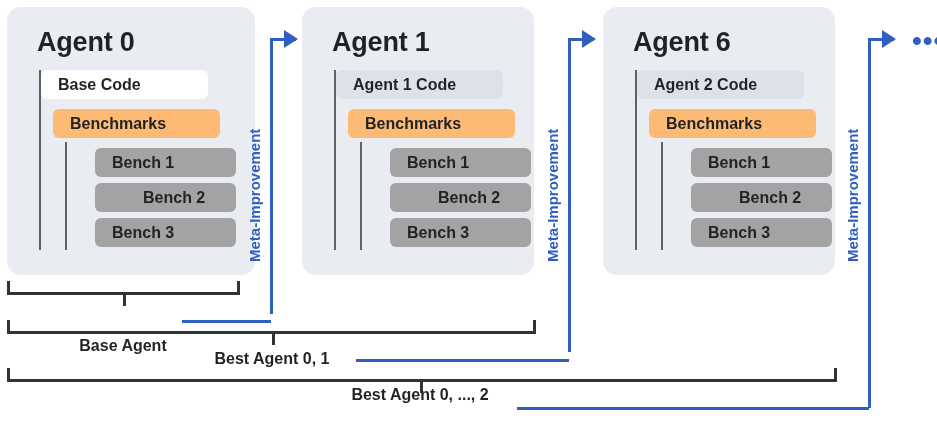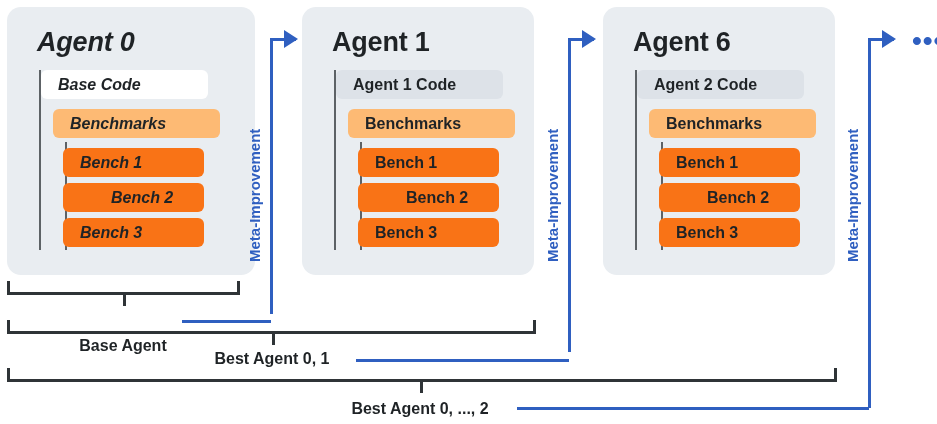--- a/index.html
+++ b/index.html
@@ -48,21 +48,21 @@
   }
   .row-label {
     font-size: 16px;
     font-weight: bold;
     color: #1f2326;
     white-space: nowrap;
   }
   .code-box      { left: 34px; top: 63px;  width: 167px; background: #ffffff; }
   .code-box.gray { background: #dde2e8; }
   .bench-head    { left: 46px; top: 102px; width: 167px; background: #fdba74; }
-  .bench-item    { left: 56px; top: 0;     width: 141px; background: #f97316; }
+  .bench-item    { left: 88px; top: 0;     width: 141px; background: #a3a3a3; }
   .bench-item.b1 { top: 141px; }
   .bench-item.b2 { top: 176px; padding-left: 48px; }
   .bench-item.b3 { top: 211px; }
 
   
   .meta-group { position: absolute; }
   .meta-vline {
     position: absolute;
     width: 3px;
     background: #2f5fc0;
@@ -133,21 +133,21 @@
     position: absolute;
     height: 3px;
     background: #2f5fc0;
   }
 </style>
 </head>
 <body>
 
 <div id="stage">
 
-  <div class="agent-panel" style="left:7px; top:7px; width:248px; height:268px;font-style:italic;">
+  <div class="agent-panel" style="left:7px; top:7px; width:248px; height:268px;">
     <div class="agent-title">Agent 0</div>
     <div class="vrule vrule-outer"></div>
     <div class="vrule vrule-inner"></div>
 
     <div class="row-box code-box">
       <span class="row-label">Base Code</span>
     </div>
     <div class="row-box bench-head">
       <span class="row-label">Benchmarks</span>
     </div>
@@ -245,16 +245,16 @@
   </div>
   <div class="bracket-label" style="left:272px; top:350px;">Best Agent 0, 1</div>
   <div class="feed-h" style="left:356px; top:359px; width:213px;"></div>
 
   <div class="bracket" style="left:7px; top:379px; width:830px;">
     <div class="bar" style="width:830px;"></div>
     <div class="cap" style="left:0;"></div>
     <div class="cap" style="left:827px;"></div>
     <div class="tick" style="left:413px;"></div>
   </div>
-  <div class="bracket-label" style="left:420px; top:400px;">Best Agent 0, ..., 2</div>
+  <div class="bracket-label" style="left:420px; top:386px;">Best Agent 0, ..., 2</div>
   <div class="feed-h" style="left:517px; top:407px; width:352px;"></div>
 
 </div>
 
 </body></html>

